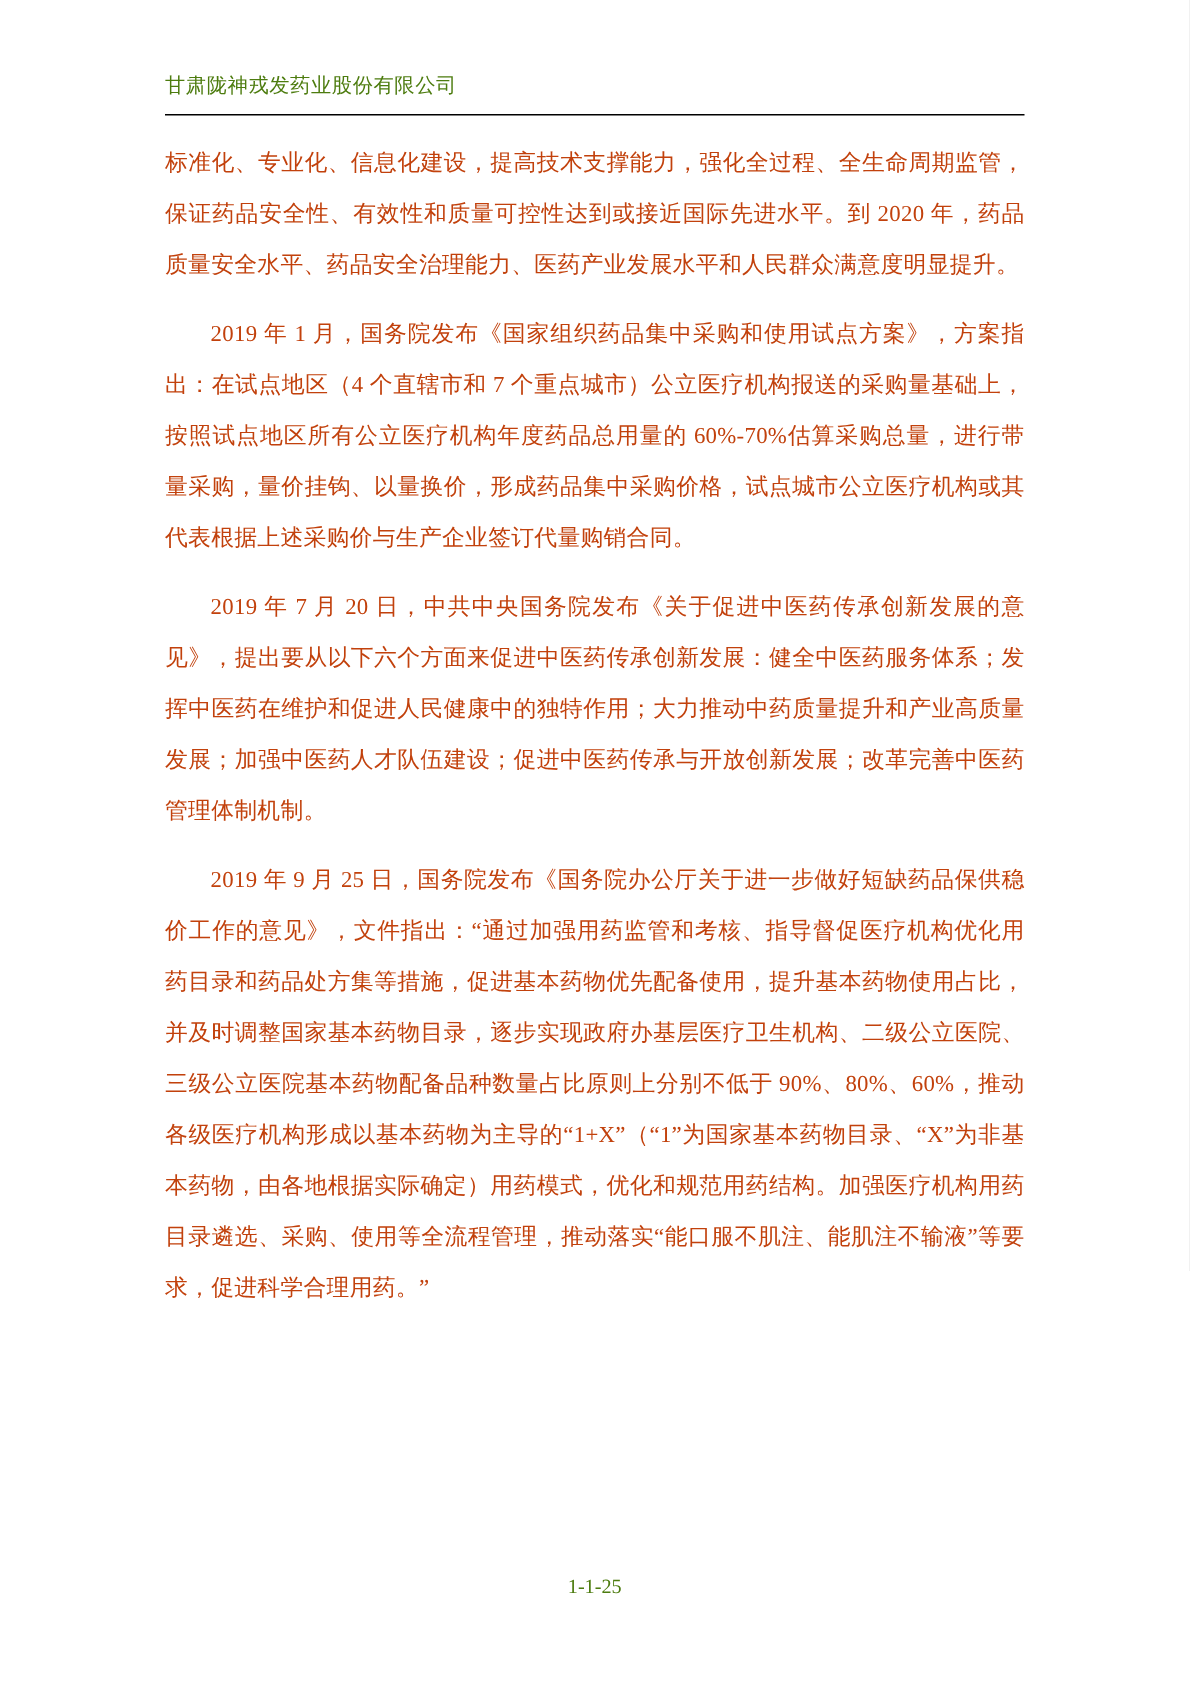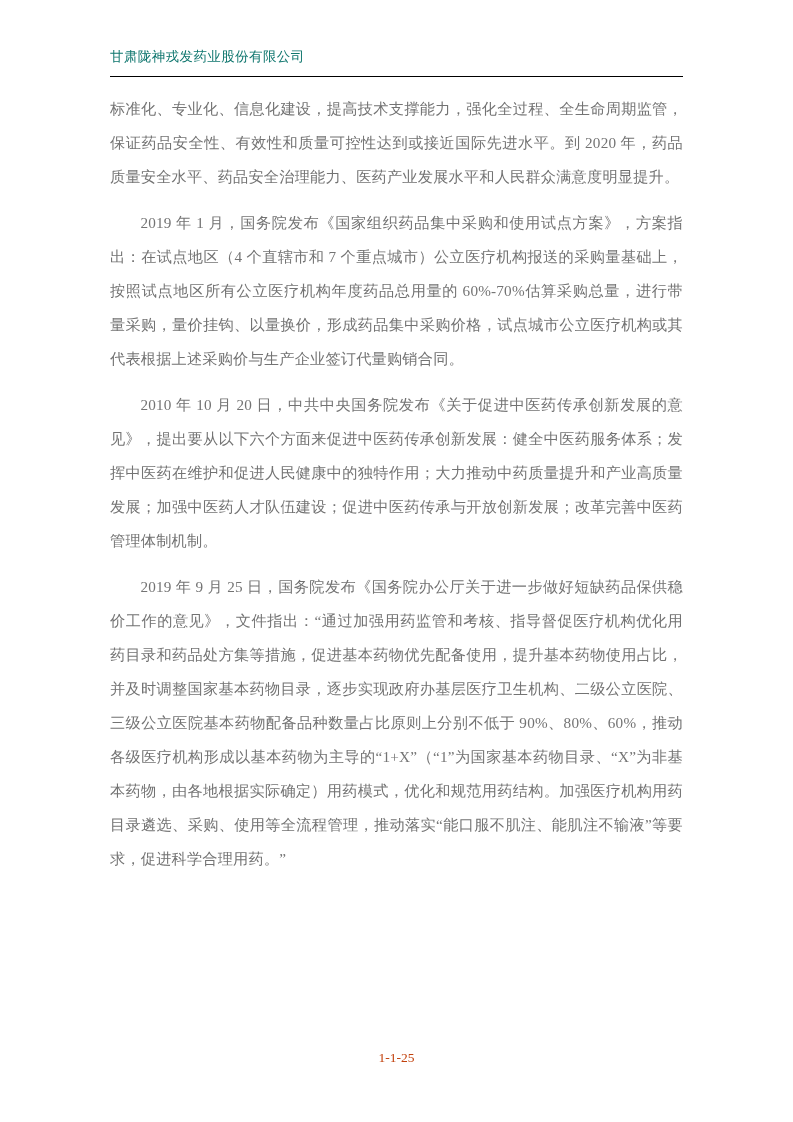--- a/index.html
+++ b/index.html
@@ -21,21 +21,21 @@
   }
   .header {
     position: absolute;
     top: 48px;
     left: 110px;
     right: 110px;
     display: flex;
     justify-content: space-between;
     align-items: baseline;
     font-size: 13.5px;
-    color: #0f766e;
+    color: #4d7c0f;
     letter-spacing: 0.4px;
   }
   .header-left, .header-right {
     white-space: nowrap;
   }
   .header-rule {
     position: absolute;
     top: 76px;
     left: 110px;
     right: 110px;
@@ -46,52 +46,52 @@
     top: 92px;
     left: 110px;
     right: 110px;
   }
   .para {
     font-size: 15.2px;
     line-height: 34px;
     text-align: justify;
     text-justify: inter-ideograph;
     margin: 0 0 2px 0;
-    color: #737373;
+    color: #c2410c;
     letter-spacing: 0.2px;
   }
   .para.indent {
     text-indent: 2em;
     margin-top: 12px;
   }
   .footer {
     position: absolute;
     bottom: 56px;
     left: 0;
     right: 0;
     text-align: center;
     font-size: 13.5px;
-    color: #c2410c;
+    color: #4d7c0f;
     font-family: "Liberation Serif", "DejaVu Serif", serif;
   }
 </style>
 </head>
 <body>
 
 <div class="page">
 
   <div class="header">
     <div class="header-left">甘肃陇神戎发药业股份有限公司</div>
   </div>
   <div class="header-rule"></div>
 
   <div class="content">
     <p class="para">标准化、专业化、信息化建设，提高技术支撑能力，强化全过程、全生命周期监管，保证药品安全性、有效性和质量可控性达到或接近国际先进水平。到 2020 年，药品质量安全水平、药品安全治理能力、医药产业发展水平和人民群众满意度明显提升。</p>
     <p class="para indent">2019 年 1 月，国务院发布《国家组织药品集中采购和使用试点方案》，方案指出：在试点地区（4 个直辖市和 7 个重点城市）公立医疗机构报送的采购量基础上，按照试点地区所有公立医疗机构年度药品总用量的 60%-70%估算采购总量，进行带量采购，量价挂钩、以量换价，形成药品集中采购价格，试点城市公立医疗机构或其代表根据上述采购价与生产企业签订代量购销合同。</p>
-    <p class="para indent">2010 年 10 月 20 日，中共中央国务院发布《关于促进中医药传承创新发展的意见》，提出要从以下六个方面来促进中医药传承创新发展：健全中医药服务体系；发挥中医药在维护和促进人民健康中的独特作用；大力推动中药质量提升和产业高质量发展；加强中医药人才队伍建设；促进中医药传承与开放创新发展；改革完善中医药管理体制机制。</p>
+    <p class="para indent">2019 年 7 月 20 日，中共中央国务院发布《关于促进中医药传承创新发展的意见》，提出要从以下六个方面来促进中医药传承创新发展：健全中医药服务体系；发挥中医药在维护和促进人民健康中的独特作用；大力推动中药质量提升和产业高质量发展；加强中医药人才队伍建设；促进中医药传承与开放创新发展；改革完善中医药管理体制机制。</p>
     <p class="para indent">2019 年 9 月 25 日，国务院发布《国务院办公厅关于进一步做好短缺药品保供稳价工作的意见》，文件指出：“通过加强用药监管和考核、指导督促医疗机构优化用药目录和药品处方集等措施，促进基本药物优先配备使用，提升基本药物使用占比，并及时调整国家基本药物目录，逐步实现政府办基层医疗卫生机构、二级公立医院、三级公立医院基本药物配备品种数量占比原则上分别不低于 90%、80%、60%，推动各级医疗机构形成以基本药物为主导的“1+X”（“1”为国家基本药物目录、“X”为非基本药物，由各地根据实际确定）用药模式，优化和规范用药结构。加强医疗机构用药目录遴选、采购、使用等全流程管理，推动落实“能口服不肌注、能肌注不输液”等要求，促进科学合理用药。”</p>
   </div>
 
   <div class="footer">
     <span>1-1-25</span>
   </div>
 
 </div>
 
 </body></html>

